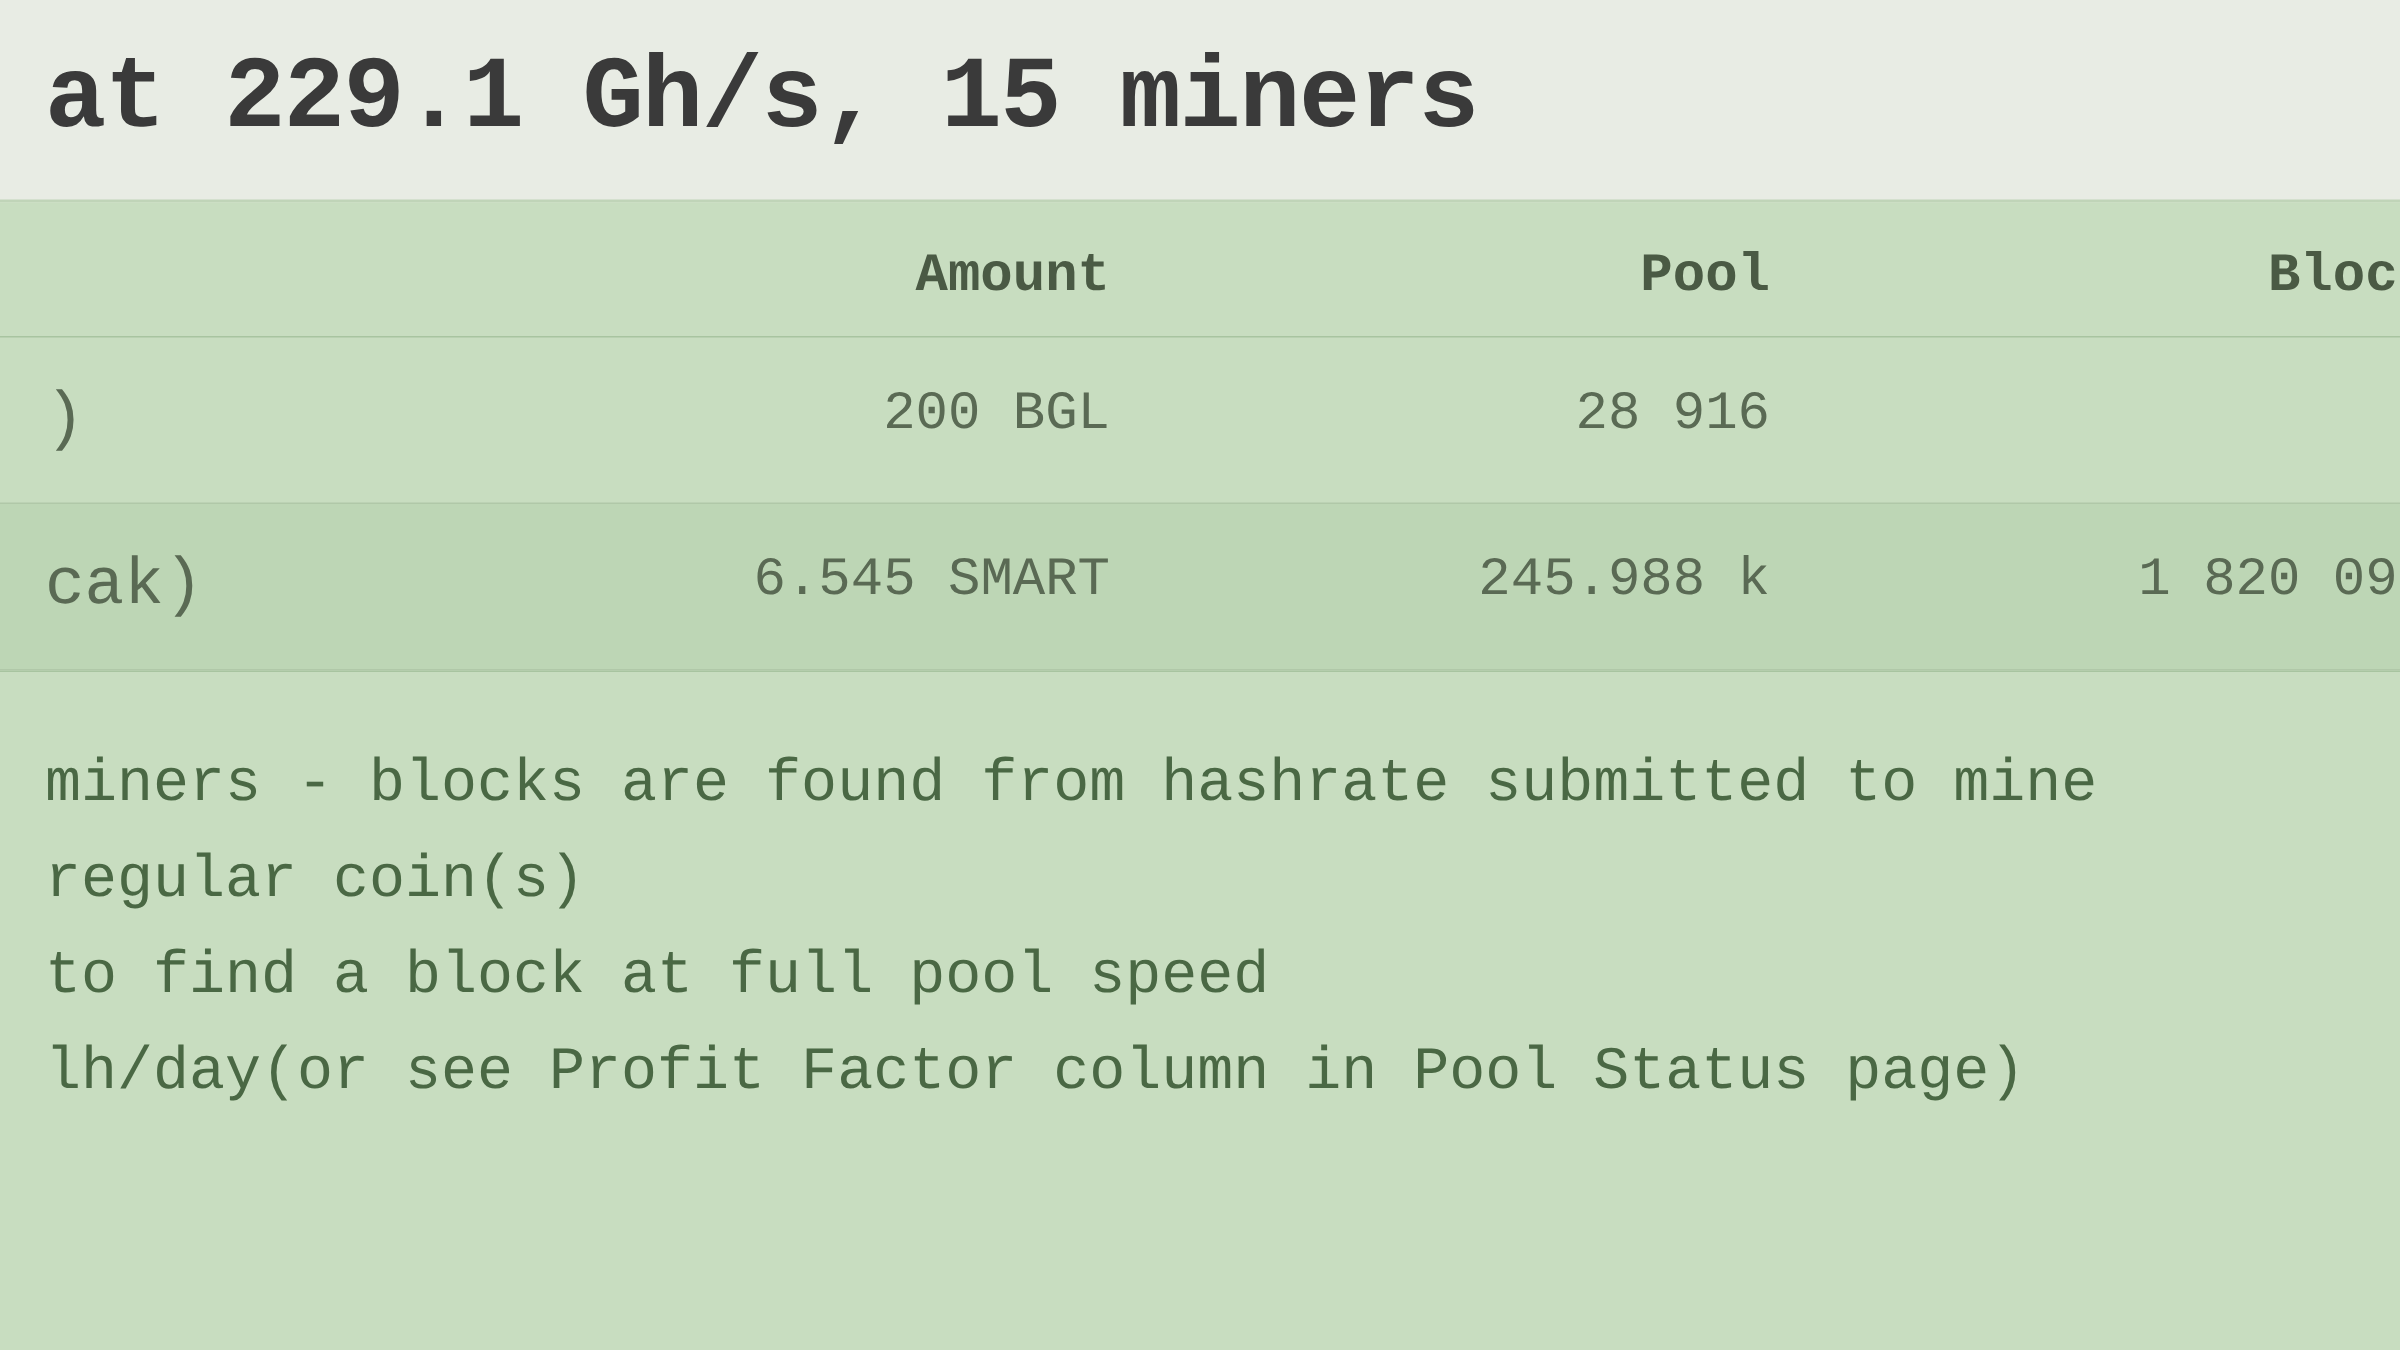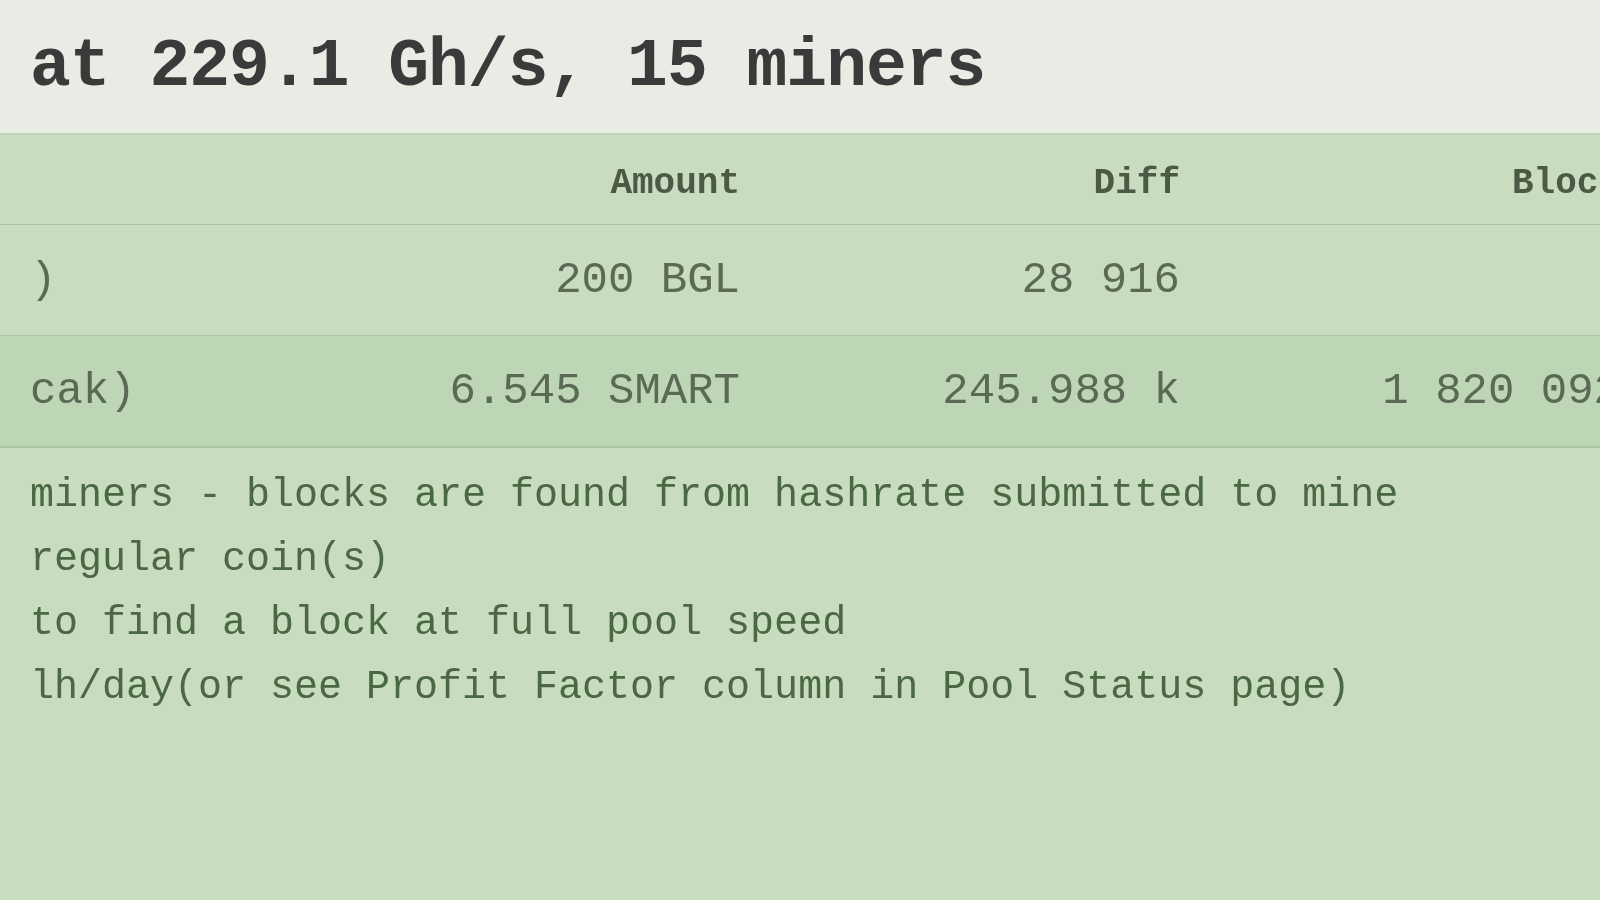--- a/index.html
+++ b/index.html
@@ -74,36 +74,36 @@
       grid-template-columns: 340px 440px 440px 440px 440px 200px;
       padding: 30px 0;
       border-bottom: 1px solid #b0c8a8;
     }
 
     .table-data-row.alt {
       background-color: #bdd6b5;
     }
 
     .col-cell {
-      font-size: 44px;
+      font-size: 36px;
       color: #5a6a54;
       text-align: right;
       padding-right: 40px;
     }
 
     .col-cell:first-child {
       text-align: left;
       padding-left: 30px;
       padding-right: 0;
       font-size: 44px;
     }
 
     .footer-notes {
       background-color: #c8ddc0;
-      padding: 16px 30px 30px 30px;
+      padding: 44px 30px 30px 30px;
       border-top: 1px solid #a8c4a0;
     }
 
     .note-line {
       font-size: 40px;
       color: #4a6844;
       line-height: 1.6;
     }
   </style>
 </head>
@@ -114,21 +114,21 @@
   <div class="header-section">
     <span class="header-title">at 229.1 Gh/s, 15 miners</span>
   </div>
 
   <div class="table-section">
     <div class="table-container">
 
       <div class="table-header-row">
         <div class="col-header"></div>
         <div class="col-header">Amount</div>
-        <div class="col-header">Diff</div>
+        <div class="col-header">Pool</div>
         <div class="col-header">Block</div>
 
       </div>
 
       <div class="table-data-row">
         <div class="col-cell">)</div>
         <div class="col-cell">200 BGL</div>
         <div class="col-cell">28 916</div>
 
       </div>

